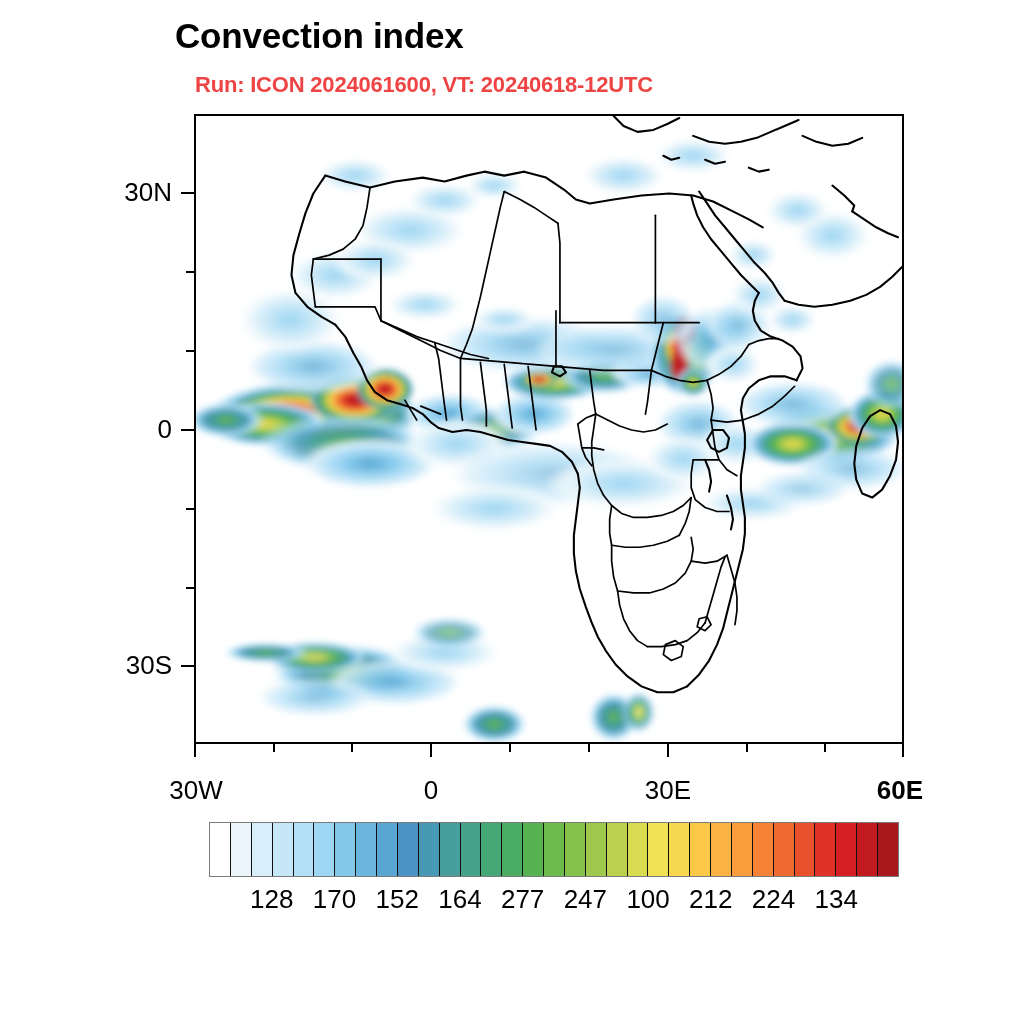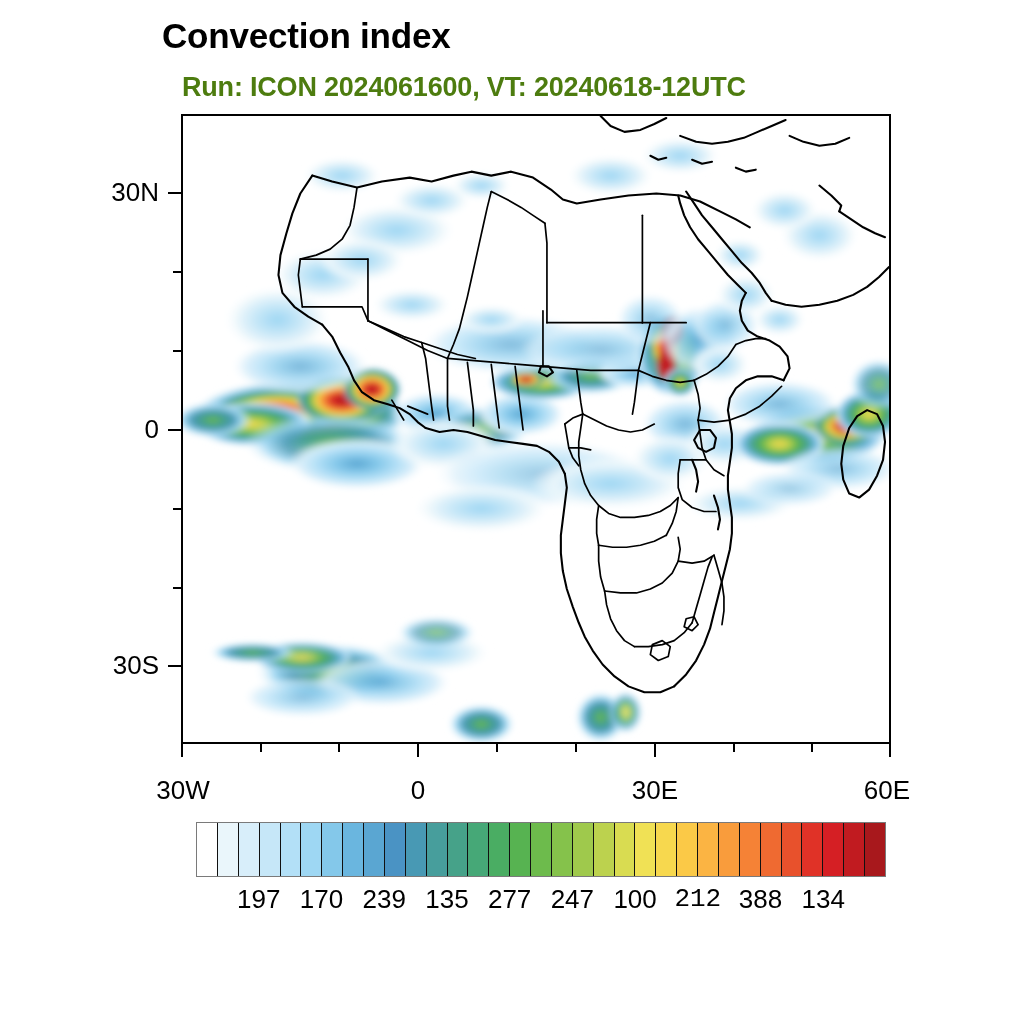--- a/index.html
+++ b/index.html
@@ -3,31 +3,31 @@
 <meta charset="utf-8">
 <style>
   html,body{margin:0;padding:0;}
   body{
     width:1024px;height:1024px;
     background:#ffffff;
     font-family:"Liberation Sans", sans-serif;
     overflow:hidden;
     position:relative;
   }
-  #figure{position:absolute;left:0;top:0;width:996px;height:1024px;}
+  #figure{position:absolute;left:13px;top:0;width:996px;height:1024px;}
 
   
   #title{
     position:absolute;left:162px;top:16px;
     font-size:35px;font-weight:bold;color:#000;
     letter-spacing:-0.2px;white-space:nowrap;
   }
   #subtitle{
     position:absolute;left:182px;top:72px;
-    font-size:27px;font-weight:bold;color:#4d7c0f;
+    font-size:22px;font-weight:bold;color:#ef4444;
     letter-spacing:-0.2px;white-space:nowrap;
   }
 
   
   #plot{
     position:absolute;left:181px;top:114px;
     width:710px;height:630px;
     border:2px solid #000;
     box-sizing:border-box;
     background:#ffffff;
@@ -402,21 +402,21 @@
   <div id="yaxis-labels">
     <div class="ylabel" style="top:78px;">30N</div>
     <div class="ylabel" style="top:315px;">0</div>
     <div class="ylabel" style="top:551px;">30S</div>
   </div>
 
   <div id="xaxis-labels">
     <div class="xlabel" style="left:2px;">30W</div>
     <div class="xlabel" style="left:237px;">0</div>
     <div class="xlabel" style="left:474px;">30E</div>
-    <div class="xlabel" style="left:706px;">60E</div>
+    <div class="xlabel" style="left:706px;font-weight:bold;">60E</div>
   </div>
 
   <div id="cbar">
       <div class="cbcell" style="background: rgb(255, 255, 255);"></div>
       <div class="cbcell" style="background: rgb(234, 246, 251);"></div>
       <div class="cbcell" style="background: rgb(216, 238, 250);"></div>
       <div class="cbcell" style="background: rgb(198, 231, 248);"></div>
       <div class="cbcell" style="background: rgb(179, 224, 247);"></div>
       <div class="cbcell" style="background: rgb(158, 215, 243);"></div>
       <div class="cbcell" style="background: rgb(132, 200, 234);"></div>
@@ -441,25 +441,25 @@
       <div class="cbcell" style="background: rgb(249, 156, 60);"></div>
       <div class="cbcell" style="background: rgb(245, 130, 54);"></div>
       <div class="cbcell" style="background: rgb(239, 106, 49);"></div>
       <div class="cbcell" style="background: rgb(232, 81, 44);"></div>
       <div class="cbcell" style="background: rgb(224, 50, 39);"></div>
       <div class="cbcell" style="background: rgb(213, 31, 36);"></div>
       <div class="cbcell" style="background: rgb(193, 27, 32);"></div>
       <div class="cbcell" style="background: rgb(168, 24, 28);"></div>
     </div>
   <div id="cbar-labels">
-      <div class="cblabel" style="left: 9.09091%;">197</div>
+      <div class="cblabel" style="left: 9.09091%;">128</div>
       <div class="cblabel" style="left: 18.1818%;">170</div>
-      <div class="cblabel" style="left: 27.2727%;">239</div>
-      <div class="cblabel" style="left: 36.3636%;">135</div>
+      <div class="cblabel" style="left: 27.2727%;">152</div>
+      <div class="cblabel" style="left: 36.3636%;">164</div>
       <div class="cblabel" style="left: 45.4545%;">277</div>
       <div class="cblabel" style="left: 54.5455%;">247</div>
       <div class="cblabel" style="left: 63.6364%;">100</div>
-      <div class="cblabel" style="left: 72.7273%; font-family: Liberation Mono, monospace;">212</div>
-      <div class="cblabel" style="left: 81.8182%;">388</div>
+      <div class="cblabel" style="left: 72.7273%;">212</div>
+      <div class="cblabel" style="left: 81.8182%;">224</div>
       <div class="cblabel" style="left: 90.9091%;">134</div>
     </div>
 
 </div>
 
 </body></html>

